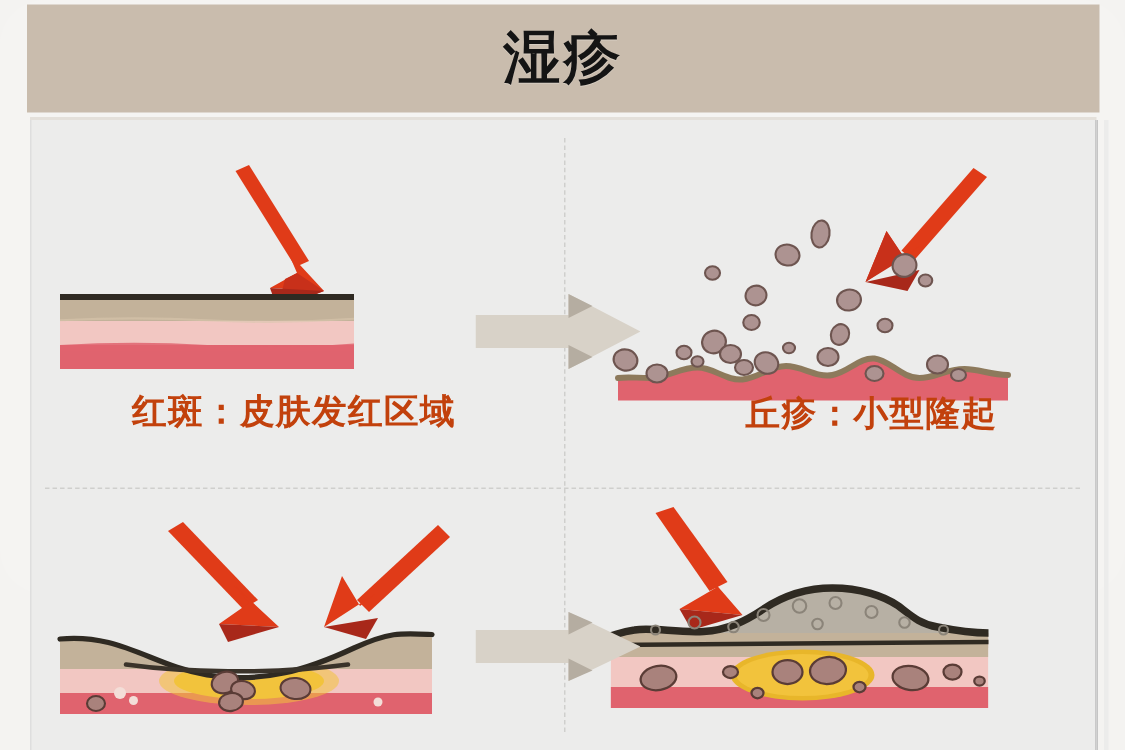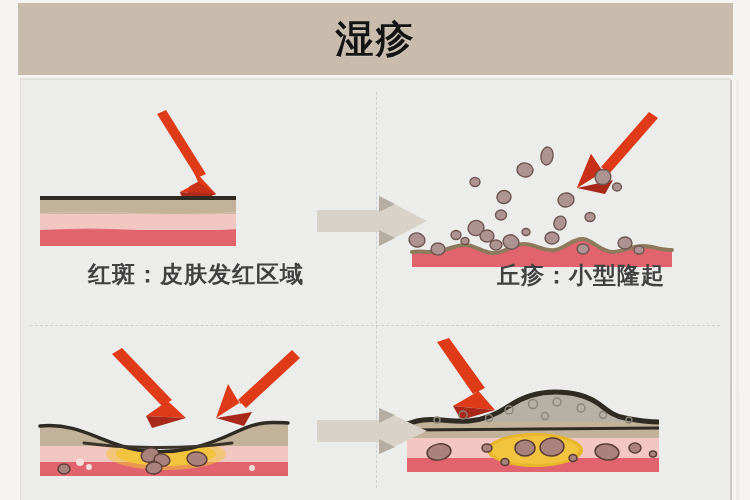--- a/index.html
+++ b/index.html
@@ -56,21 +56,21 @@
   #quad-tl{left:20px;top:82px;width:356px;height:243px;}
   #quad-tr{left:377px;top:82px;width:354px;height:243px;}
   #quad-bl{left:20px;top:326px;width:356px;height:174px;}
   #quad-br{left:377px;top:326px;width:354px;height:174px;}
 
   .quad svg{display:block;width:100%;height:100%;overflow:visible;}
 
   
   .caption{
     position:absolute;
-    font-size:23px;font-weight:bold;color:#404040;
+    font-size:23px;font-weight:bold;color:#c2410c;
     letter-spacing:1px;white-space:nowrap;line-height:1;
   }
   #cap-erythema{left:88px;top:263px;}
   #cap-papule{left:497px;top:264px;}
 
   
   .flow-arrow{position:absolute;}
   #flow-top{left:317px;top:194px;width:110px;height:54px;}
   #flow-bottom{left:317px;top:406px;width:110px;height:50px;}
 </style>

